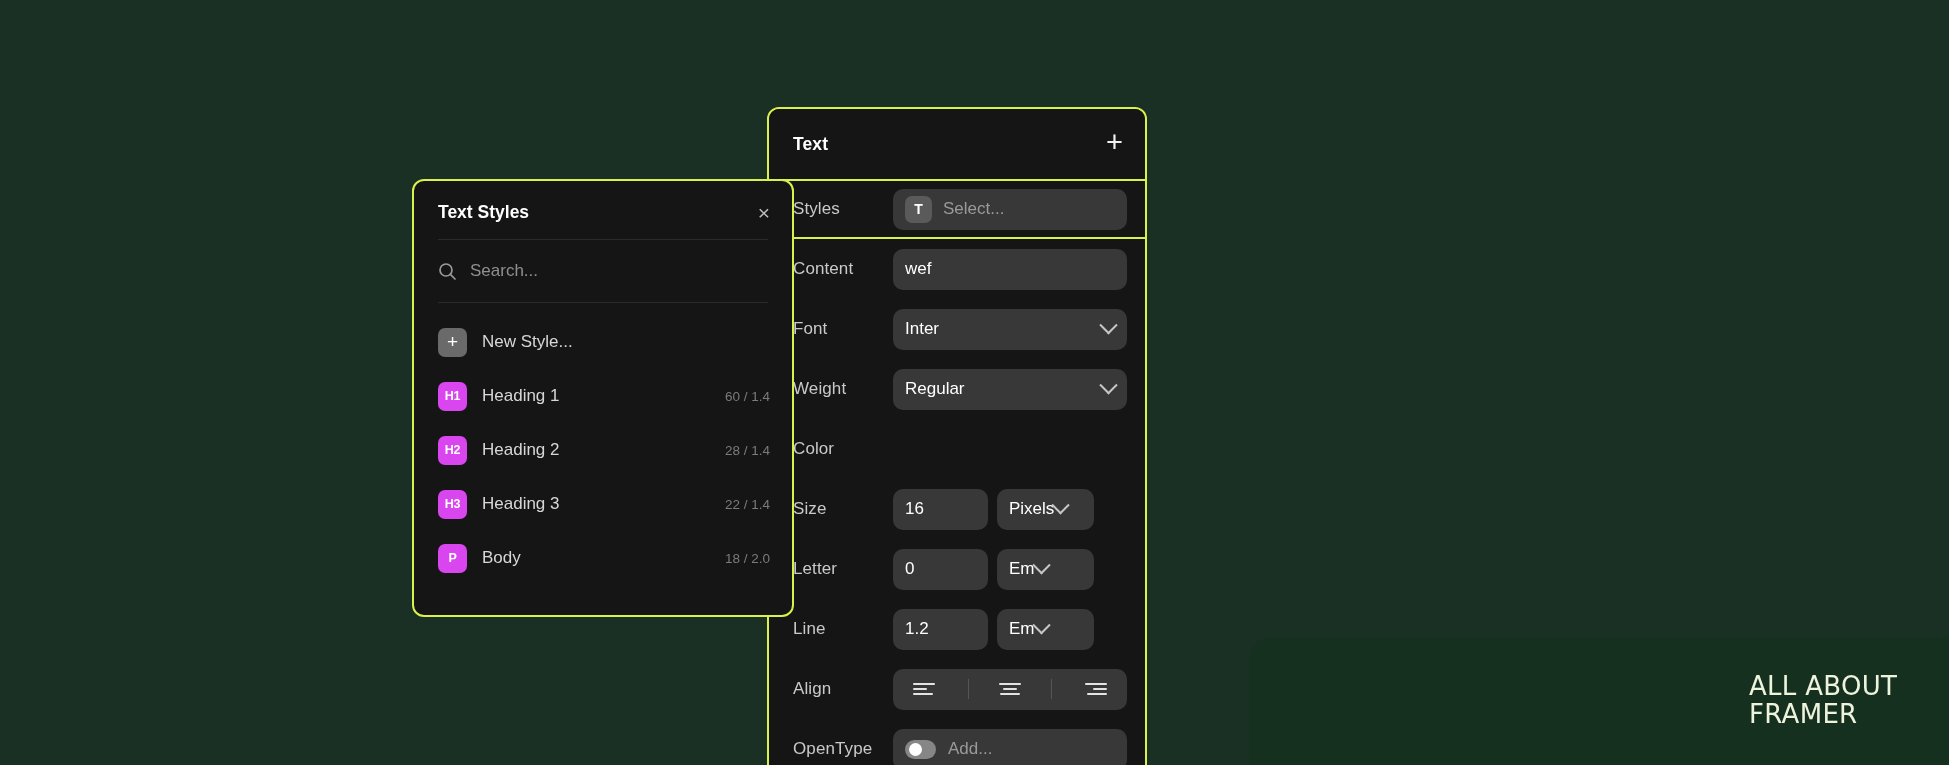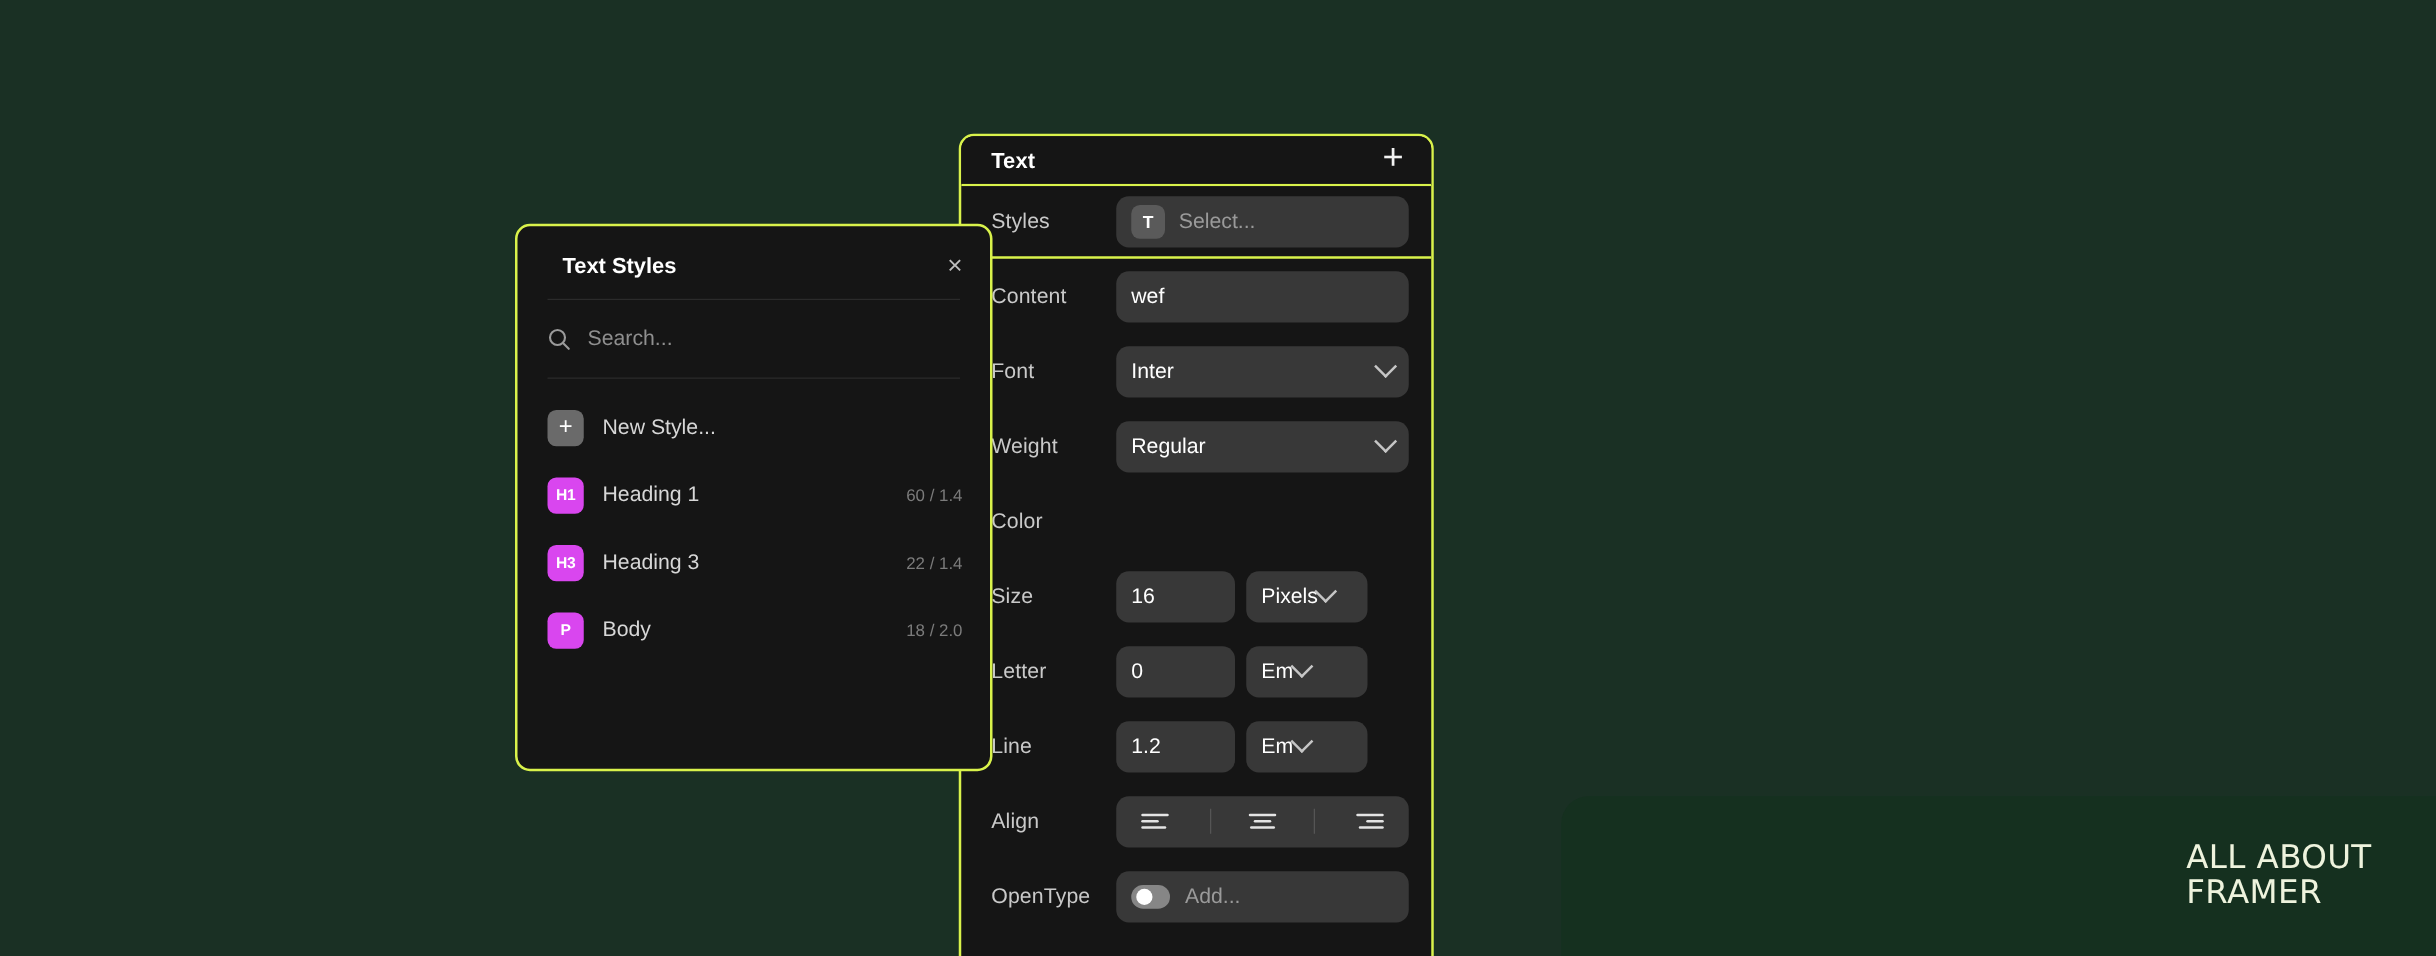--- a/index.html
+++ b/index.html
@@ -22,21 +22,21 @@
     top: 107px;
     width: 380px;
     height: 680px;
     background: #151515;
     border: 2px solid #d9f24b;
     border-radius: 12px 12px 0 0;
     overflow: visible;
     z-index: 1;
   }
   #text-panel-header {
-    height: 40px;
+    height: 72px;
     display: flex;
     align-items: center;
     justify-content: space-between;
     padding: 0 22px 0 24px;
     border-bottom: 2px solid #d9f24b;
     background: #151515;
     border-radius: 10px 10px 0 0;
     gap: 21px;
   }
   #text-panel-header .title {
@@ -171,21 +171,20 @@
     height: 438px;
     background: #151515;
     border: 2px solid #d9f24b;
     border-radius: 12px;
     z-index: 5;
   }
   #styles-header {
     height: 58px;
     display: flex; align-items: center; justify-content: space-between;
     padding: 4px 22px 0 24px;
-    margin-left: 12px;
   }
   #styles-header .title {
     color: #ffffff; font-size: 17.5px; font-weight: bold;
   }
   .close-x {
     color: #bdbdbd; font-size: 21px; line-height:1; cursor: pointer;
     font-weight: 300;
   }
   .divider { height: 1px; background: #2b2b2b; margin: 0 24px; }
   .search-row {
@@ -380,20 +379,25 @@
       <span class="style-chip plus">+</span>
       <span class="style-name">New Style...</span>
       <span class="style-meta"></span>
     </div>
     <div class="style-item">
       <span class="style-chip">H1</span>
       <span class="style-name">Heading 1</span>
       <span class="style-meta">60 / 1.4</span>
     </div>
     <div class="style-item">
+      <span class="style-chip">H2</span>
+      <span class="style-name">Heading 2</span>
+      <span class="style-meta">28 / 1.4</span>
+    </div>
+    <div class="style-item">
       <span class="style-chip">H3</span>
       <span class="style-name">Heading 3</span>
       <span class="style-meta">22 / 1.4</span>
     </div>
     <div class="style-item">
       <span class="style-chip">P</span>
       <span class="style-name">Body</span>
       <span class="style-meta">18 / 2.0</span>
     </div>
   </div>

